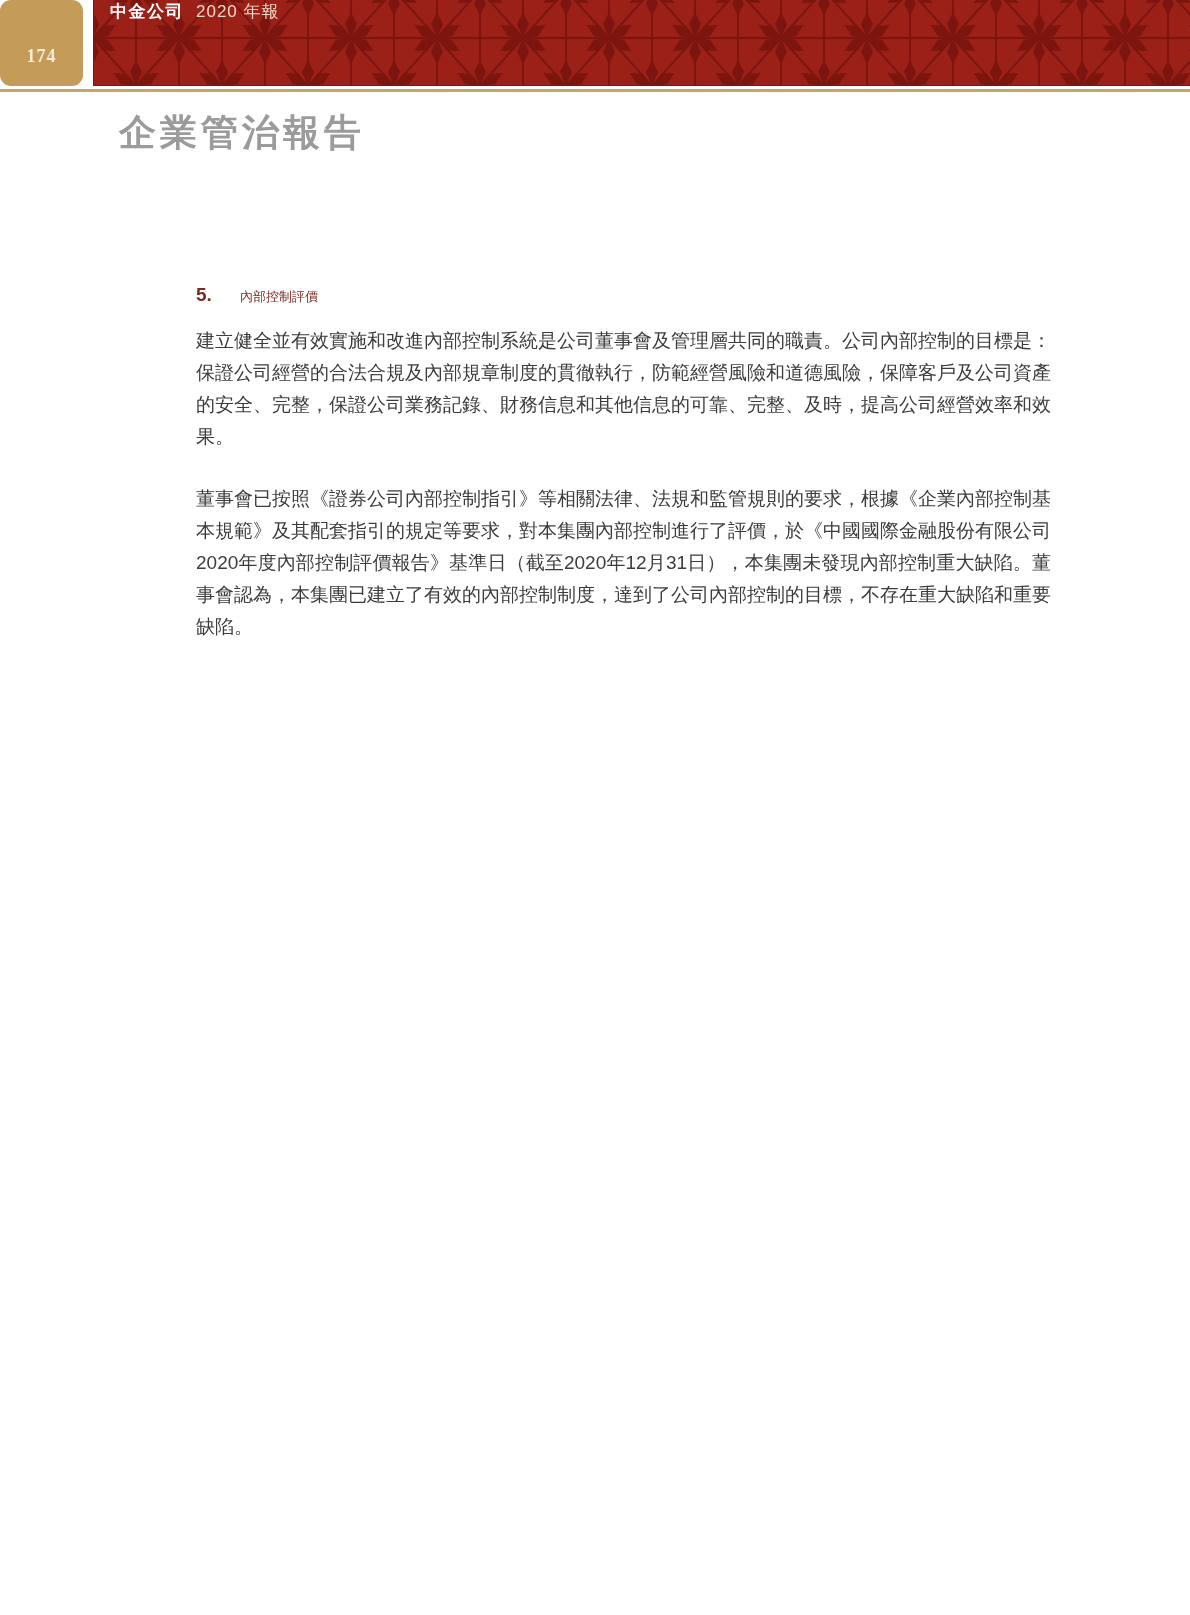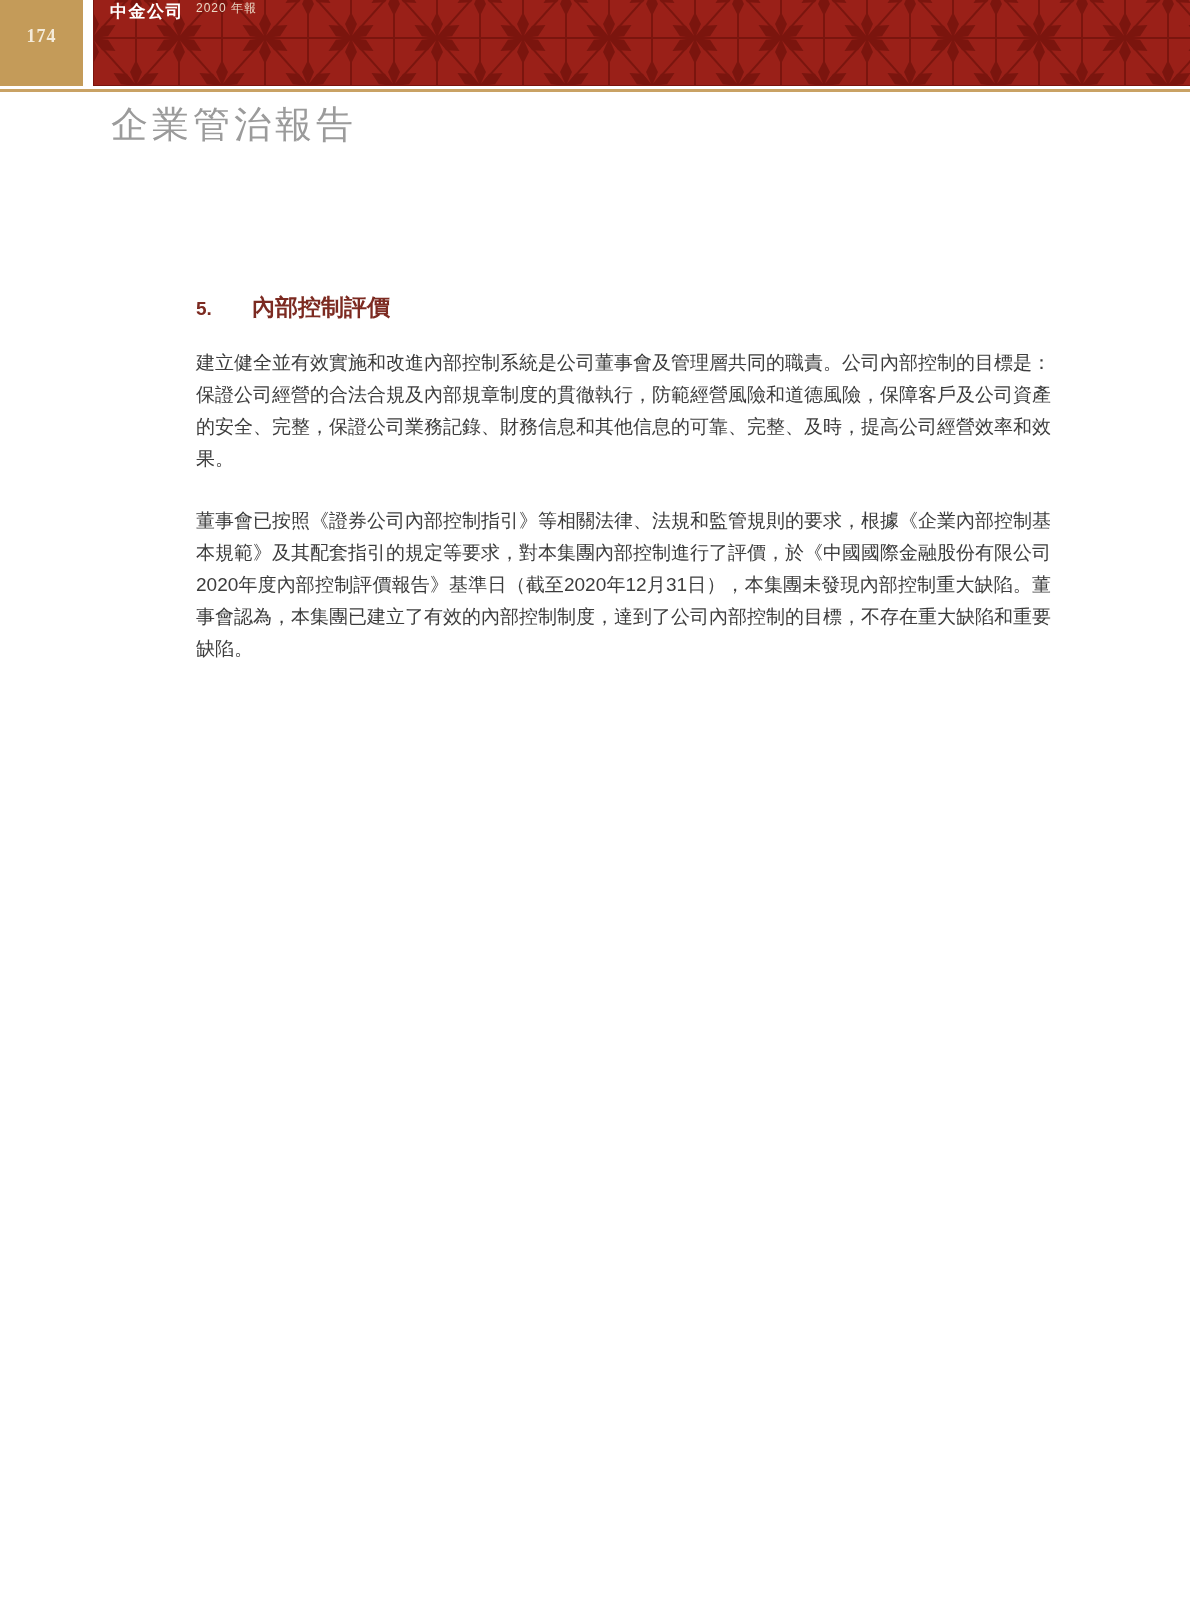--- a/index.html
+++ b/index.html
@@ -1,42 +1,42 @@
 <!DOCTYPE html>
 <html lang="zh-Hant"><head>
 <meta charset="utf-8">
 <style>
   html,body{margin:0;padding:0;background:#ffffff;}
   .page{position:relative;width:1190px;height:1615px;background:#ffffff;overflow:hidden;
         font-family:"Liberation Sans",sans-serif;}
 
   
   .page-num-block{position:absolute;left:0;top:0;width:83px;height:86px;background:#C49B59;
-        display:flex;justify-content:center;box-sizing:border-box;padding-top:26px;}
+        display:flex;justify-content:center;align-items:center;box-sizing:border-box;padding-top:26px;border-radius:11px;}
   .page-num{font-family:"Liberation Serif",serif;font-weight:bold;font-size:18px;color:#F4EBDA;letter-spacing:1px;}
 
   .banner{position:absolute;left:93px;top:0;width:1097px;height:86px;overflow:hidden;}
   .banner svg{position:absolute;left:0;top:0;width:100%;height:100%;display:block;}
   .banner-text{position:absolute;left:17px;top:0;height:100%;display:flex;align-items:flex-start;
         box-sizing:border-box;gap:12px;white-space:nowrap;}
   .company{color:#FFFFFF;font-weight:bold;font-size:17px;letter-spacing:1.5px;}
-  .report{color:#EBD9C6;font-size:12px;letter-spacing:1px;}
+  .report{color:#EBD9C6;font-size:17px;letter-spacing:1px;}
 
   .gold-rule{position:absolute;left:0;top:89px;width:1190px;height:3px;background:#C9A264;}
 
   
-  .doc-title{position:absolute;left:111px;top:100px;margin:0;font-family:"Liberation Serif",serif;
-        font-weight:normal;font-size:37px;color:#9B9B9B;letter-spacing:4px;}
+  .doc-title{position:absolute;left:111px;top:100px;margin:8px;font-family:"Liberation Serif",serif;
+        font-weight:bold;font-size:37px;color:#9B9B9B;letter-spacing:4px;}
 
   
   .content{position:absolute;left:196px;top:283px;width:899px;}
   .sec-head{display:flex;align-items:baseline;color:#7C2A21;font-weight:bold;font-size:19px;
         line-height:24px;margin-bottom:16px;}
   .sec-num{width:44px;flex:0 0 44px;}
-  .sec-title{margin:12px;font-size:23px;font-weight:bold;color:#7C2A21;}
+  .sec-title{margin:0;font-size:13px;font-weight:normal;color:#7C2A21;}
   .paragraphs{width:855px;font-size:19px;line-height:32px;color:#3C3C3C;
         text-align:justify;text-justify:inter-ideograph;}
   .paragraphs p{margin:0 0 30px 0;}
 </style>
 </head>
 <body>
 
 <div class="page">
 
   <div class="page-num-block">

